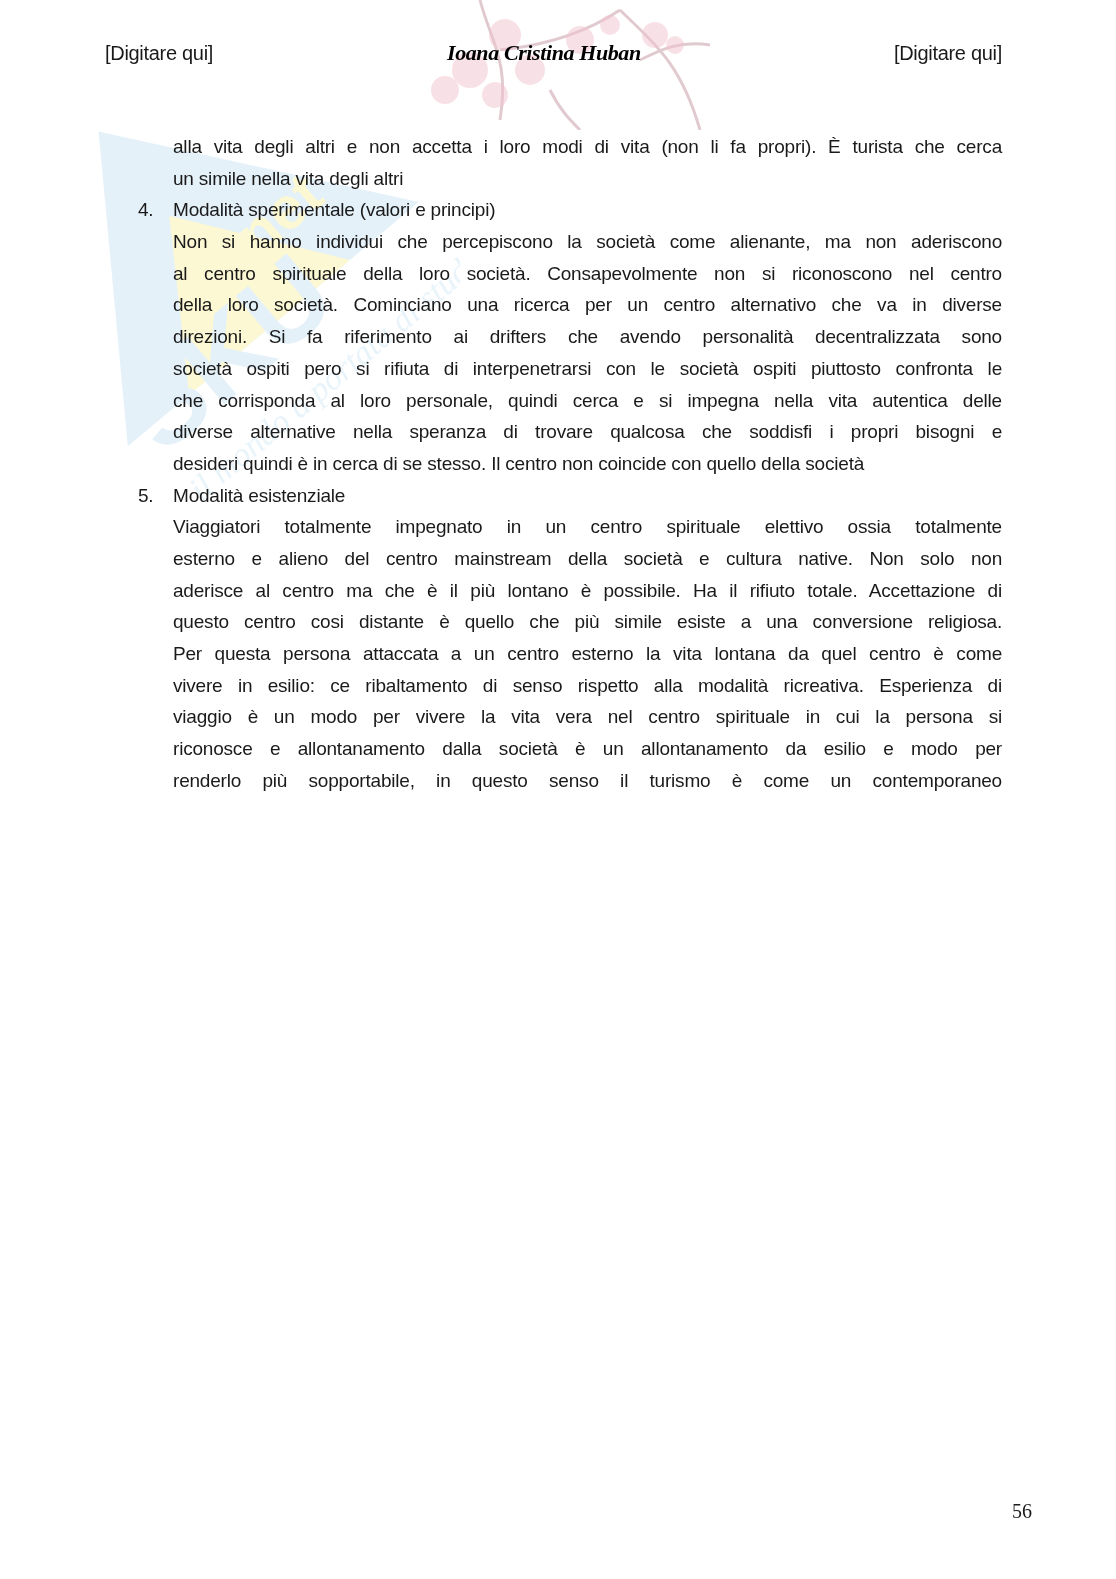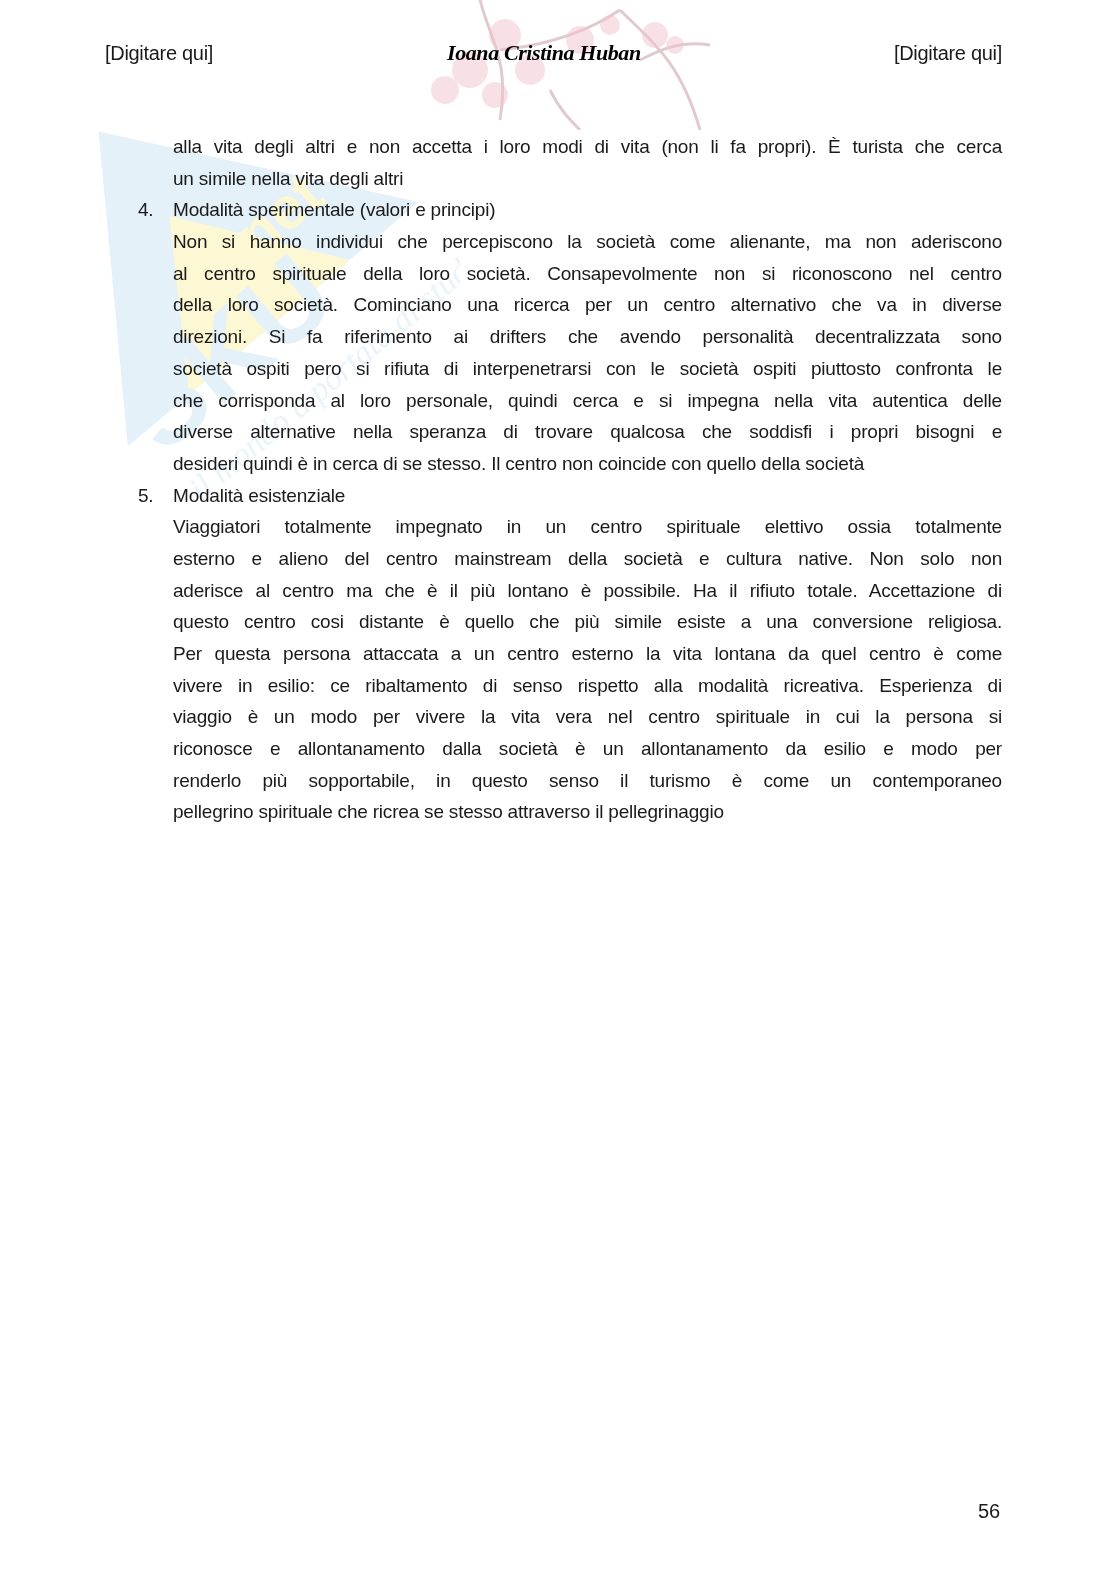--- a/index.html
+++ b/index.html
@@ -9,21 +9,21 @@
   .blossom { position: absolute; left: 410px; top: 0; width: 320px; height: 130px; pointer-events: none; }
   .header { position: absolute; top: 40px; left: 0; width: 1116px; height: 34px; }
   .header-left { position: absolute; left: 105px; top: 2px; font-size: 20px; font-family: "Liberation Sans", sans-serif; letter-spacing: -0.3px; }
   .header-right { position: absolute; right: 114px; top: 2px; font-size: 20px; font-family: "Liberation Sans", sans-serif; letter-spacing: -0.3px; }
   .header-center { position: absolute; left: 447px; top: 0; font-size: 22px; font-family: "Liberation Serif", serif; font-style: italic; font-weight: bold; color: #000000; letter-spacing: -0.4px; }
   .content { position: absolute; left: 173px; top: 131px; width: 829px; font-family: "Liberation Sans", sans-serif; font-size: 19px; line-height: 31.7px; letter-spacing: -0.2px; }
   .line { white-space: nowrap; height: 31.7px; }
   .justify { text-align: justify; text-align-last: justify; white-space: normal; }
   .item { position: relative; }
   .item-num { position: absolute; left: -35px; top: 0; }
-  .page-number { position: absolute; left: 978px; top: 1500px; font-size: 20px; font-family: Liberation Sans, sans-serif; }
+  .page-number { position: absolute; left: 1012px; top: 1500px; font-size: 20px; font-family: Liberation Serif, serif; }
 </style>
 </head>
 <body>
 
 <svg class="watermark" viewBox="0 0 440 480">
   <g transform="rotate(-40 220 260)" opacity="0.55">
     <polygon points="40,300 220,40 420,300" fill="#cfe6f5"></polygon>
     <polygon points="120,300 220,150 330,300" fill="#fbf3b0"></polygon>
     <text x="60" y="330" font-family="Liberation Sans, sans-serif" font-size="110" font-weight="bold" fill="#cfe6f5">SKU</text>
     <text x="260" y="240" font-family="Liberation Sans, sans-serif" font-size="60" font-weight="bold" fill="#fbf3b0">net</text>
@@ -84,17 +84,16 @@
     </div>
     <div class="line justify">Viaggiatori totalmente impegnato  in un centro spirituale elettivo ossia totalmente</div>
     <div class="line justify">esterno e alieno del centro mainstream della società e cultura native. Non solo non</div>
     <div class="line justify">aderisce al centro ma che è il più lontano è possibile. Ha il rifiuto totale. Accettazione di</div>
     <div class="line justify">questo centro cosi distante è quello che più simile esiste a una conversione religiosa.</div>
     <div class="line justify">Per questa persona attaccata a un centro esterno la vita lontana da quel centro è come</div>
     <div class="line justify">vivere in esilio: ce ribaltamento di senso rispetto alla modalità ricreativa. Esperienza di</div>
     <div class="line justify">viaggio è un modo per vivere la vita vera nel centro spirituale in cui la persona si</div>
     <div class="line justify">riconosce e allontanamento dalla società è un allontanamento da esilio e modo per</div>
     <div class="line justify">renderlo più sopportabile, in questo senso il turismo è come un contemporaneo</div>
-    <div class="line">pellegrino spirituale che ricrea se stesso attraverso il pellegrinaggio</div>
   </div>
 </div>
 
 <div class="page-number">56</div>
 
 </body></html>

